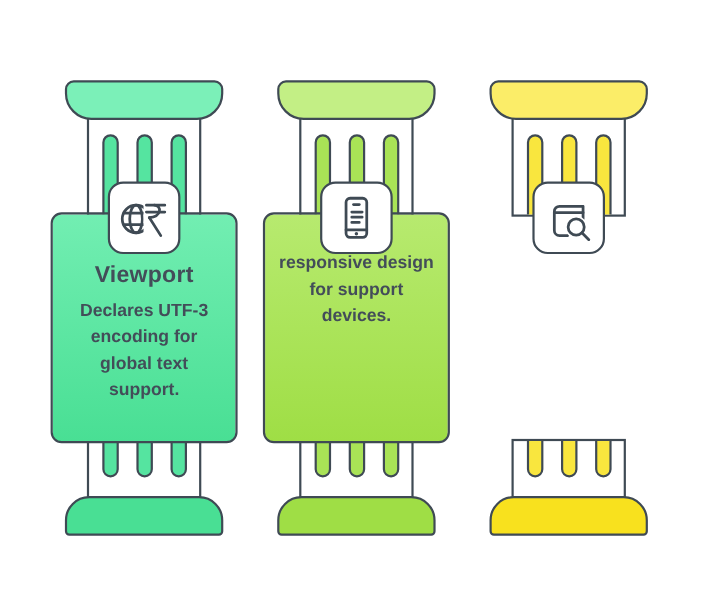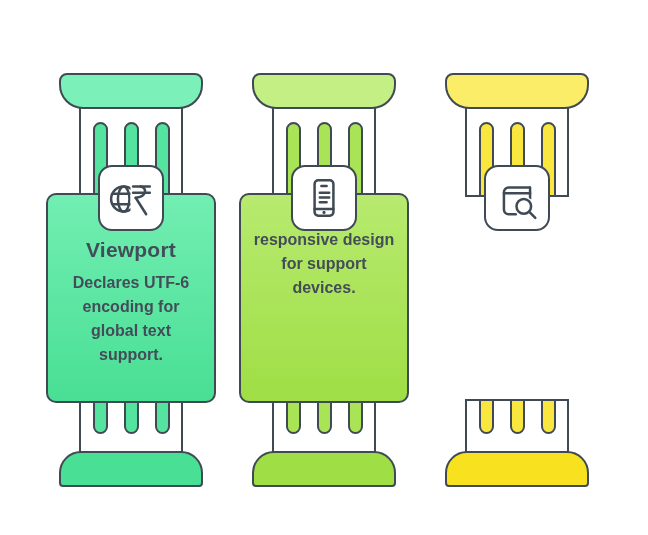--- a/index.html
+++ b/index.html
@@ -114,21 +114,21 @@
 
     <div class="pillar" style="--light: #7bf0b8; --top: #72eeb2; --mid: #55e4a0; --deep: #49df94;">
       <div class="abs-c shaft-top">
         <div class="flute-top"></div>
         <div class="flute-top"></div>
         <div class="flute-top"></div>
       </div>
       <div class="abs-c cap"></div>
       <div class="abs-c card">
         <div class="card-title">Viewport</div>
-        <div class="card-body">Declares UTF-6 encoding for global text support.</div>
+        <div class="card-body">Declares UTF-3 encoding for global text support.</div>
       </div>
       <div class="abs-c icon-box">
         <span>
           <svg viewBox="0 0 44 44">
             <circle class="stroke" cx="15" cy="23" r="12"></circle>
             <ellipse class="stroke" cx="15" cy="23" rx="5.5" ry="12"></ellipse>
             <path class="stroke" d="M4.5 18 H25.5 M4.5 28 H25.5"></path>
             <rect class="mask" x="21.5" y="7" width="21" height="29"></rect>
             <path class="stroke" d="M24 11 H40 M24 17 H40"></path>
             <path class="stroke" d="M31 11 C37.5 11.5 37.5 21 26.5 21.8"></path>

